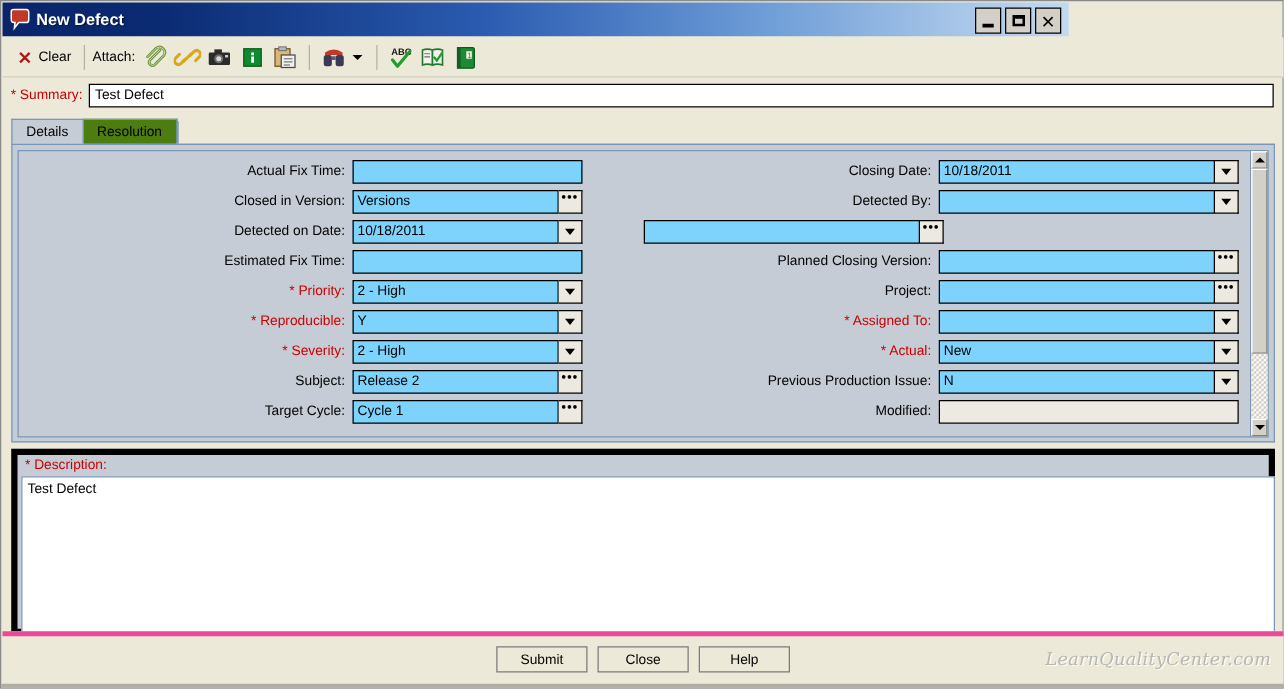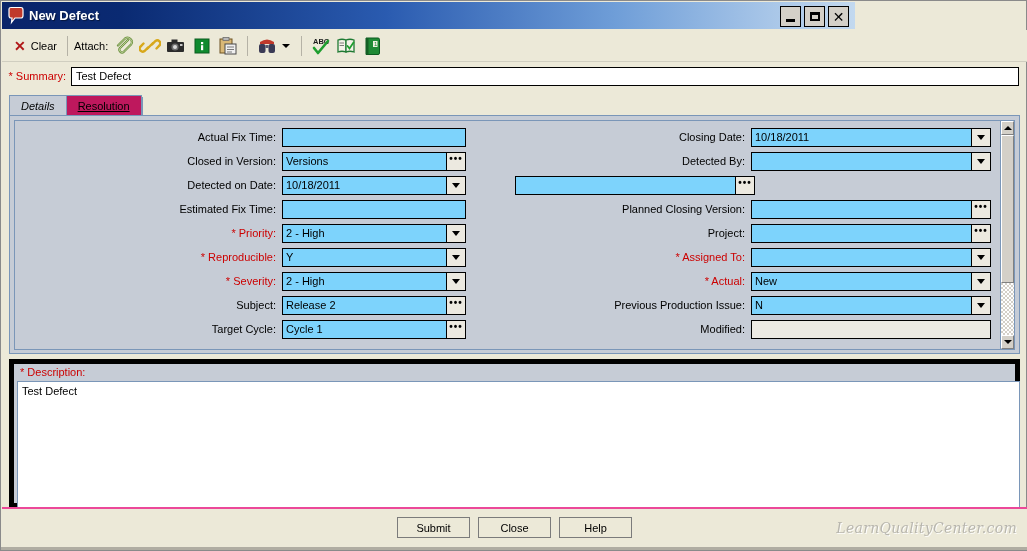--- a/index.html
+++ b/index.html
@@ -65,22 +65,22 @@
     box-sizing:border-box;font-size:11px;padding:2px 0 0 4px;color:#000;
     font-family:"Liberation Sans",sans-serif;
   }
 
   
   .tabs{position:absolute;left:8px;top:93px;width:1011px;height:22px;display:flex;align-items:flex-end;}
   .tab{
     height:21px;padding:0 11px;display:flex;align-items:center;font-size:11px;color:#000;
     border:1px solid #7a96b8;border-bottom:none;background:#e6e3da;box-sizing:border-box;
   }
-  .tab.active{background:#c6ccd6;border-color:#7a96b8;font-weight:normal;font-style:italic;}
-  .tab.inactive{background:#be185d;border-left:none;text-decoration:underline;}
+  .tab.active{background:#c6ccd6;border-color:#7a96b8;font-weight:normal;}
+  .tab.inactive{background:#4d7c0f;border-left:none;}
   .tab-filler{flex:1;height:21px;border-bottom:1px solid #7a96b8;}
   .tab-stub{width:1px;height:19px;background:#7a96b8;align-self:flex-end;}
 
   
   .details-panel{
     position:absolute;left:8px;top:114px;width:1011px;height:239px;
     background:#c6ccd6;border:1px solid #7a96b8;box-sizing:border-box;
   }
   .inner-frame{
     position:absolute;left:4px;top:4px;width:1001px;height:230px;
@@ -150,21 +150,21 @@
   }
   .desc-box{
     position:absolute;left:3px;top:17px;width:1003px;height:127px;
     background:#fff;border:1px solid #7a96b8;box-sizing:border-box;
     font-size:11px;color:#000;padding:3px 0 0 4px;
   }
 
   
   .footer{
     position:absolute;left:1px;bottom:1px;width:1025px;height:40px;background:#ece9d8;
-    border-top:2px solid #ec4899;
+    border-top:4px solid #ec4899;
   }
   .btnrow{position:absolute;left:0;right:0;top:8px;display:flex;justify-content:center;gap:8px;}
   .btn{
     width:73px;height:21px;background:#ece9d8;border:1px solid #7b7b7b;
     box-sizing:border-box;font-size:11px;color:#000;display:flex;align-items:center;justify-content:center;
     font-family:"Liberation Sans",sans-serif;
   }
   .watermark{
     position:absolute;right:10px;top:11px;font-size:14px;color:#b8b6ae;
     font-family:"DejaVu Serif",serif;font-style:italic;letter-spacing:0.3px;

